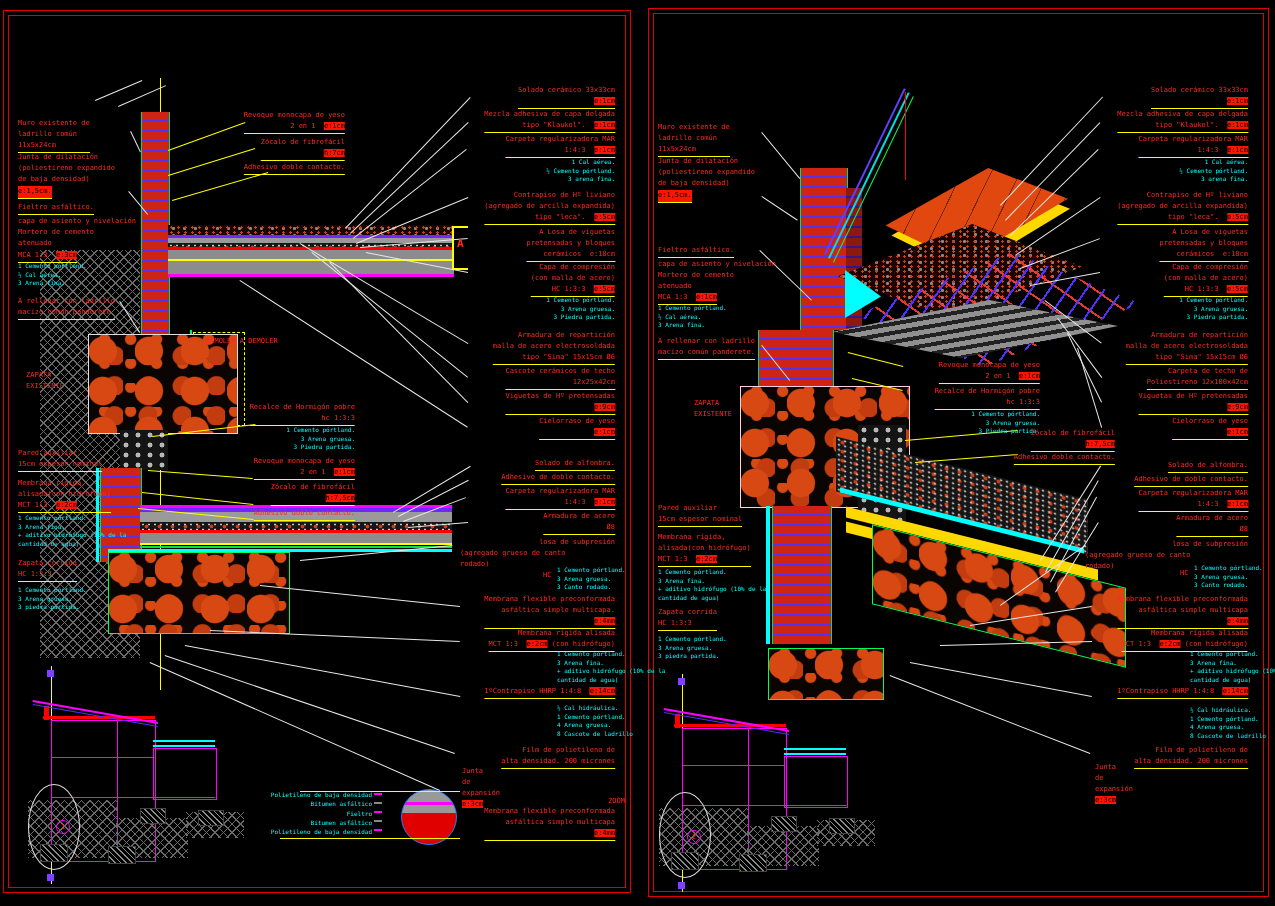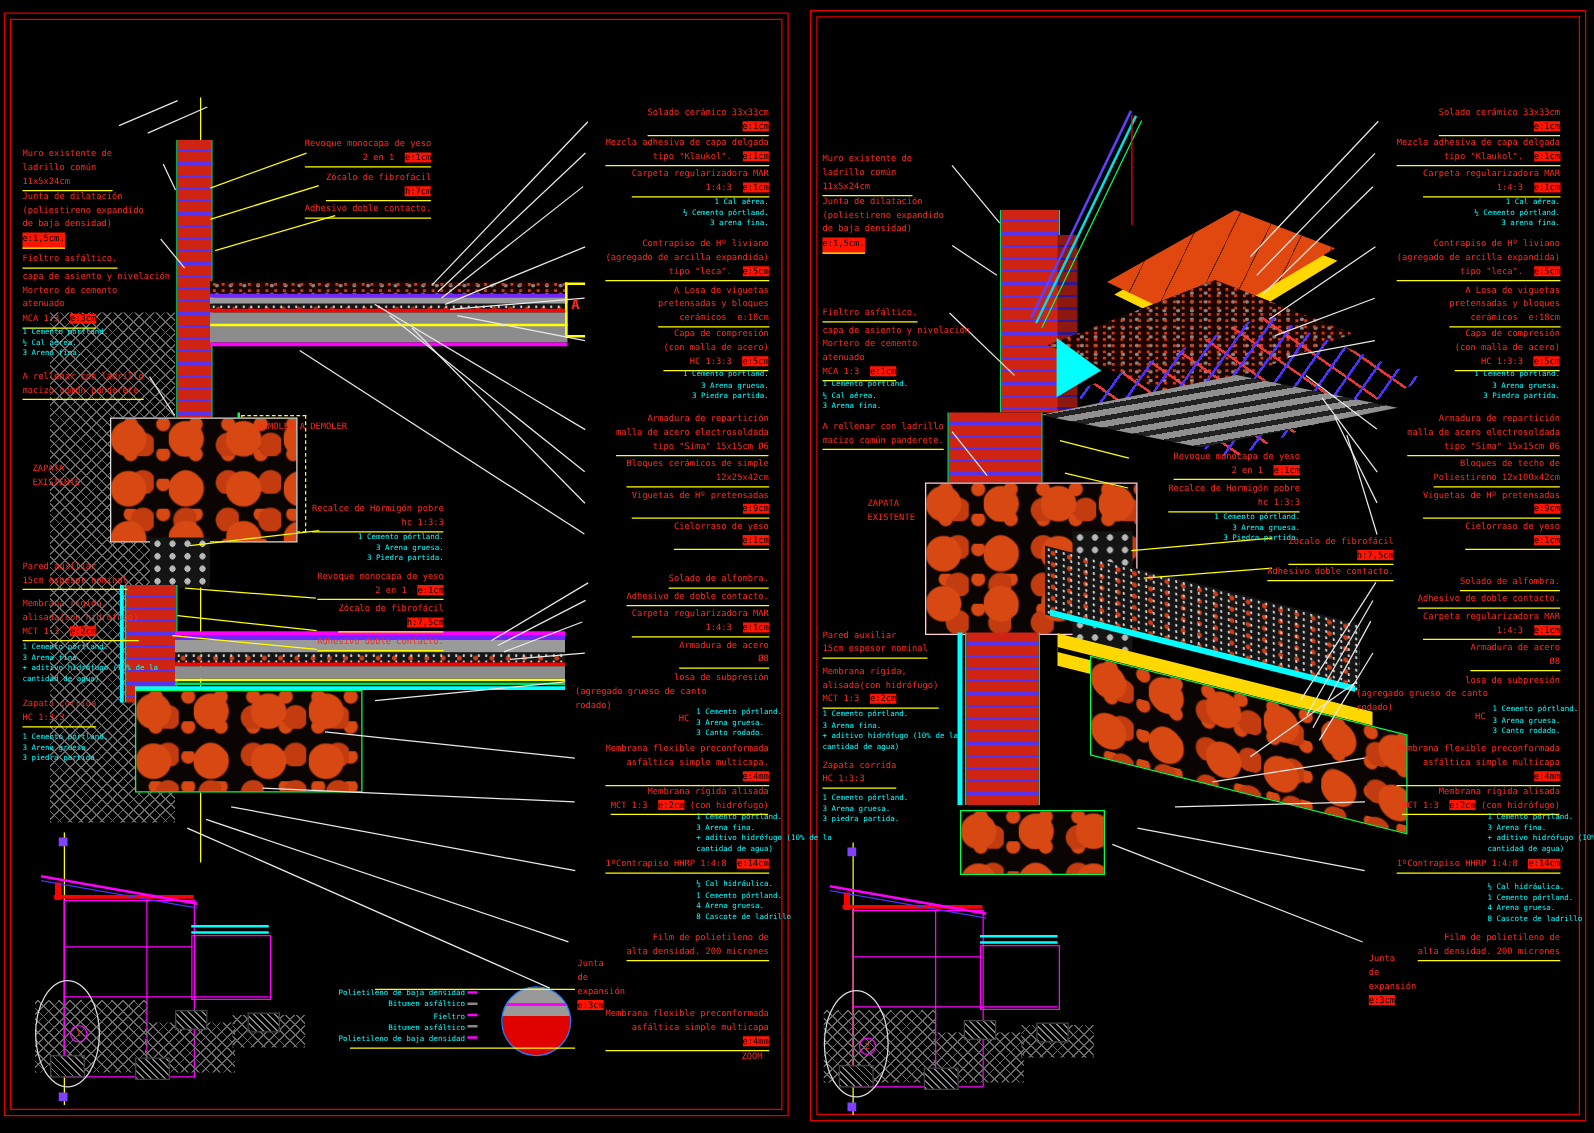--- a/index.html
+++ b/index.html
@@ -291,21 +291,21 @@
 cerámicos  e:18cm</div>
       <div class="lbl rt ul" style="left: 615px; top: 262px;">Capa de compresión
 (con malla de acero)
 HC 1:3:3  <span class="hl">e:5cm</span></div>
       <div class="lbl cy rt" style="left: 615px; top: 296px;">1 Cemento pórtland.
 3 Arena gruesa.
 3 Piedra partida.</div>
       <div class="lbl rt ul" style="left: 615px; top: 330px;">Armadura de repartición
 malla de acero electrosoldada
 tipo "Sima" 15x15cm Ø6</div>
-      <div class="lbl rt ul" style="left: 615px; top: 366px;">Bloques cerámicos de simple
+      <div class="lbl rt ul" style="left: 615px; top: 366px;">Cascote cerámicos de techo
 12x25x42cm</div>
       <div class="lbl rt ul" style="left: 615px; top: 391px;">Viguetas de Hº pretensadas
 <span class="hl">e:9cm</span></div>
       <div class="lbl rt ul" style="left: 615px; top: 416px;">Cielorraso de yeso
 <span class="hl">e:1cm</span></div>
       <div class="lbl rt ul" style="left: 615px; top: 458px;">Solado de alfombra.</div>
       <div class="lbl rt ul" style="left: 615px; top: 472px;">Adhesivo de doble contacto.</div>
       <div class="lbl rt ul" style="left: 615px; top: 486px;">Carpeta regularizadora MAR
 1:4:3  <span class="hl">e:1cm</span></div>
       <div class="lbl rt ul" style="left: 615px; top: 511px;">Armadura de acero
@@ -330,21 +330,21 @@
       <div class="lbl cy" style="left: 557px; top: 704px;">½ Cal hidráulica.
 1 Cemento pórtland.
 4 Arena gruesa.
 8 Cascote de ladrillo</div>
       <div class="lbl rt ul" style="left: 615px; top: 745px;">Film de polietileno de
 alta densidad. 200 micrones</div>
       <div class="lbl" style="left: 462px; top: 766px;">Junta
 de
 expansión
 <span class="hl">e:3cm</span></div>
-      <div class="lbl rt" style="left: 610px; top: 796px; margin-top: 44px;">ZOOM</div>
+      <div class="lbl rt" style="left: 625px; top: 796px;">ZOOM</div>
       <div class="lbl rt ul" style="left: 615px; top: 806px;">Membrana flexible preconformada
 asfáltica simple multicapa
 <span class="hl">e:4mm</span></div>
       <div class="lbl cy rt zlist" style="left: 372px; top: 790px;">Polietileno de baja densidad
 Bitumen asfáltico
 Fieltro
 Bitumen asfáltico
 Polietileno de baja densidad</div>
       <div class="lbl big" style="left: 457px; top: 238px;">A</div>
       <div class="cmark" style="left: 56px; top: 820px;">1</div>
@@ -408,21 +408,21 @@
 cerámicos  e:18cm</div>
       <div class="lbl rt ul" style="left: 1248px; top: 262px;">Capa de compresión
 (con malla de acero)
 HC 1:3:3  <span class="hl">e:5cm</span></div>
       <div class="lbl cy rt" style="left: 1248px; top: 296px;">1 Cemento pórtland.
 3 Arena gruesa.
 3 Piedra partida.</div>
       <div class="lbl rt ul" style="left: 1248px; top: 330px;">Armadura de repartición
 malla de acero electrosoldada
 tipo "Sima" 15x15cm Ø6</div>
-      <div class="lbl rt ul" style="left: 1248px; top: 366px;">Bloques de techo de
+      <div class="lbl rt ul" style="left: 1248px; top: 366px;">Carpeta de techo de
 Poliestireno 12x100x42cm</div>
       <div class="lbl rt ul" style="left: 1248px; top: 391px;">Viguetas de Hº pretensadas
 <span class="hl">e:9cm</span></div>
       <div class="lbl rt ul" style="left: 1248px; top: 416px;">Cielorraso de yeso
 <span class="hl">e:1cm</span></div>
       <div class="lbl rt ul" style="left: 1248px; top: 460px;">Solado de alfombra.</div>
       <div class="lbl rt ul" style="left: 1248px; top: 474px;">Adhesivo de doble contacto.</div>
       <div class="lbl rt ul" style="left: 1248px; top: 488px;">Carpeta regularizadora MAR
 1:4:3  <span class="hl">e:1cm</span></div>
       <div class="lbl rt ul" style="left: 1248px; top: 513px;">Armadura de acero

